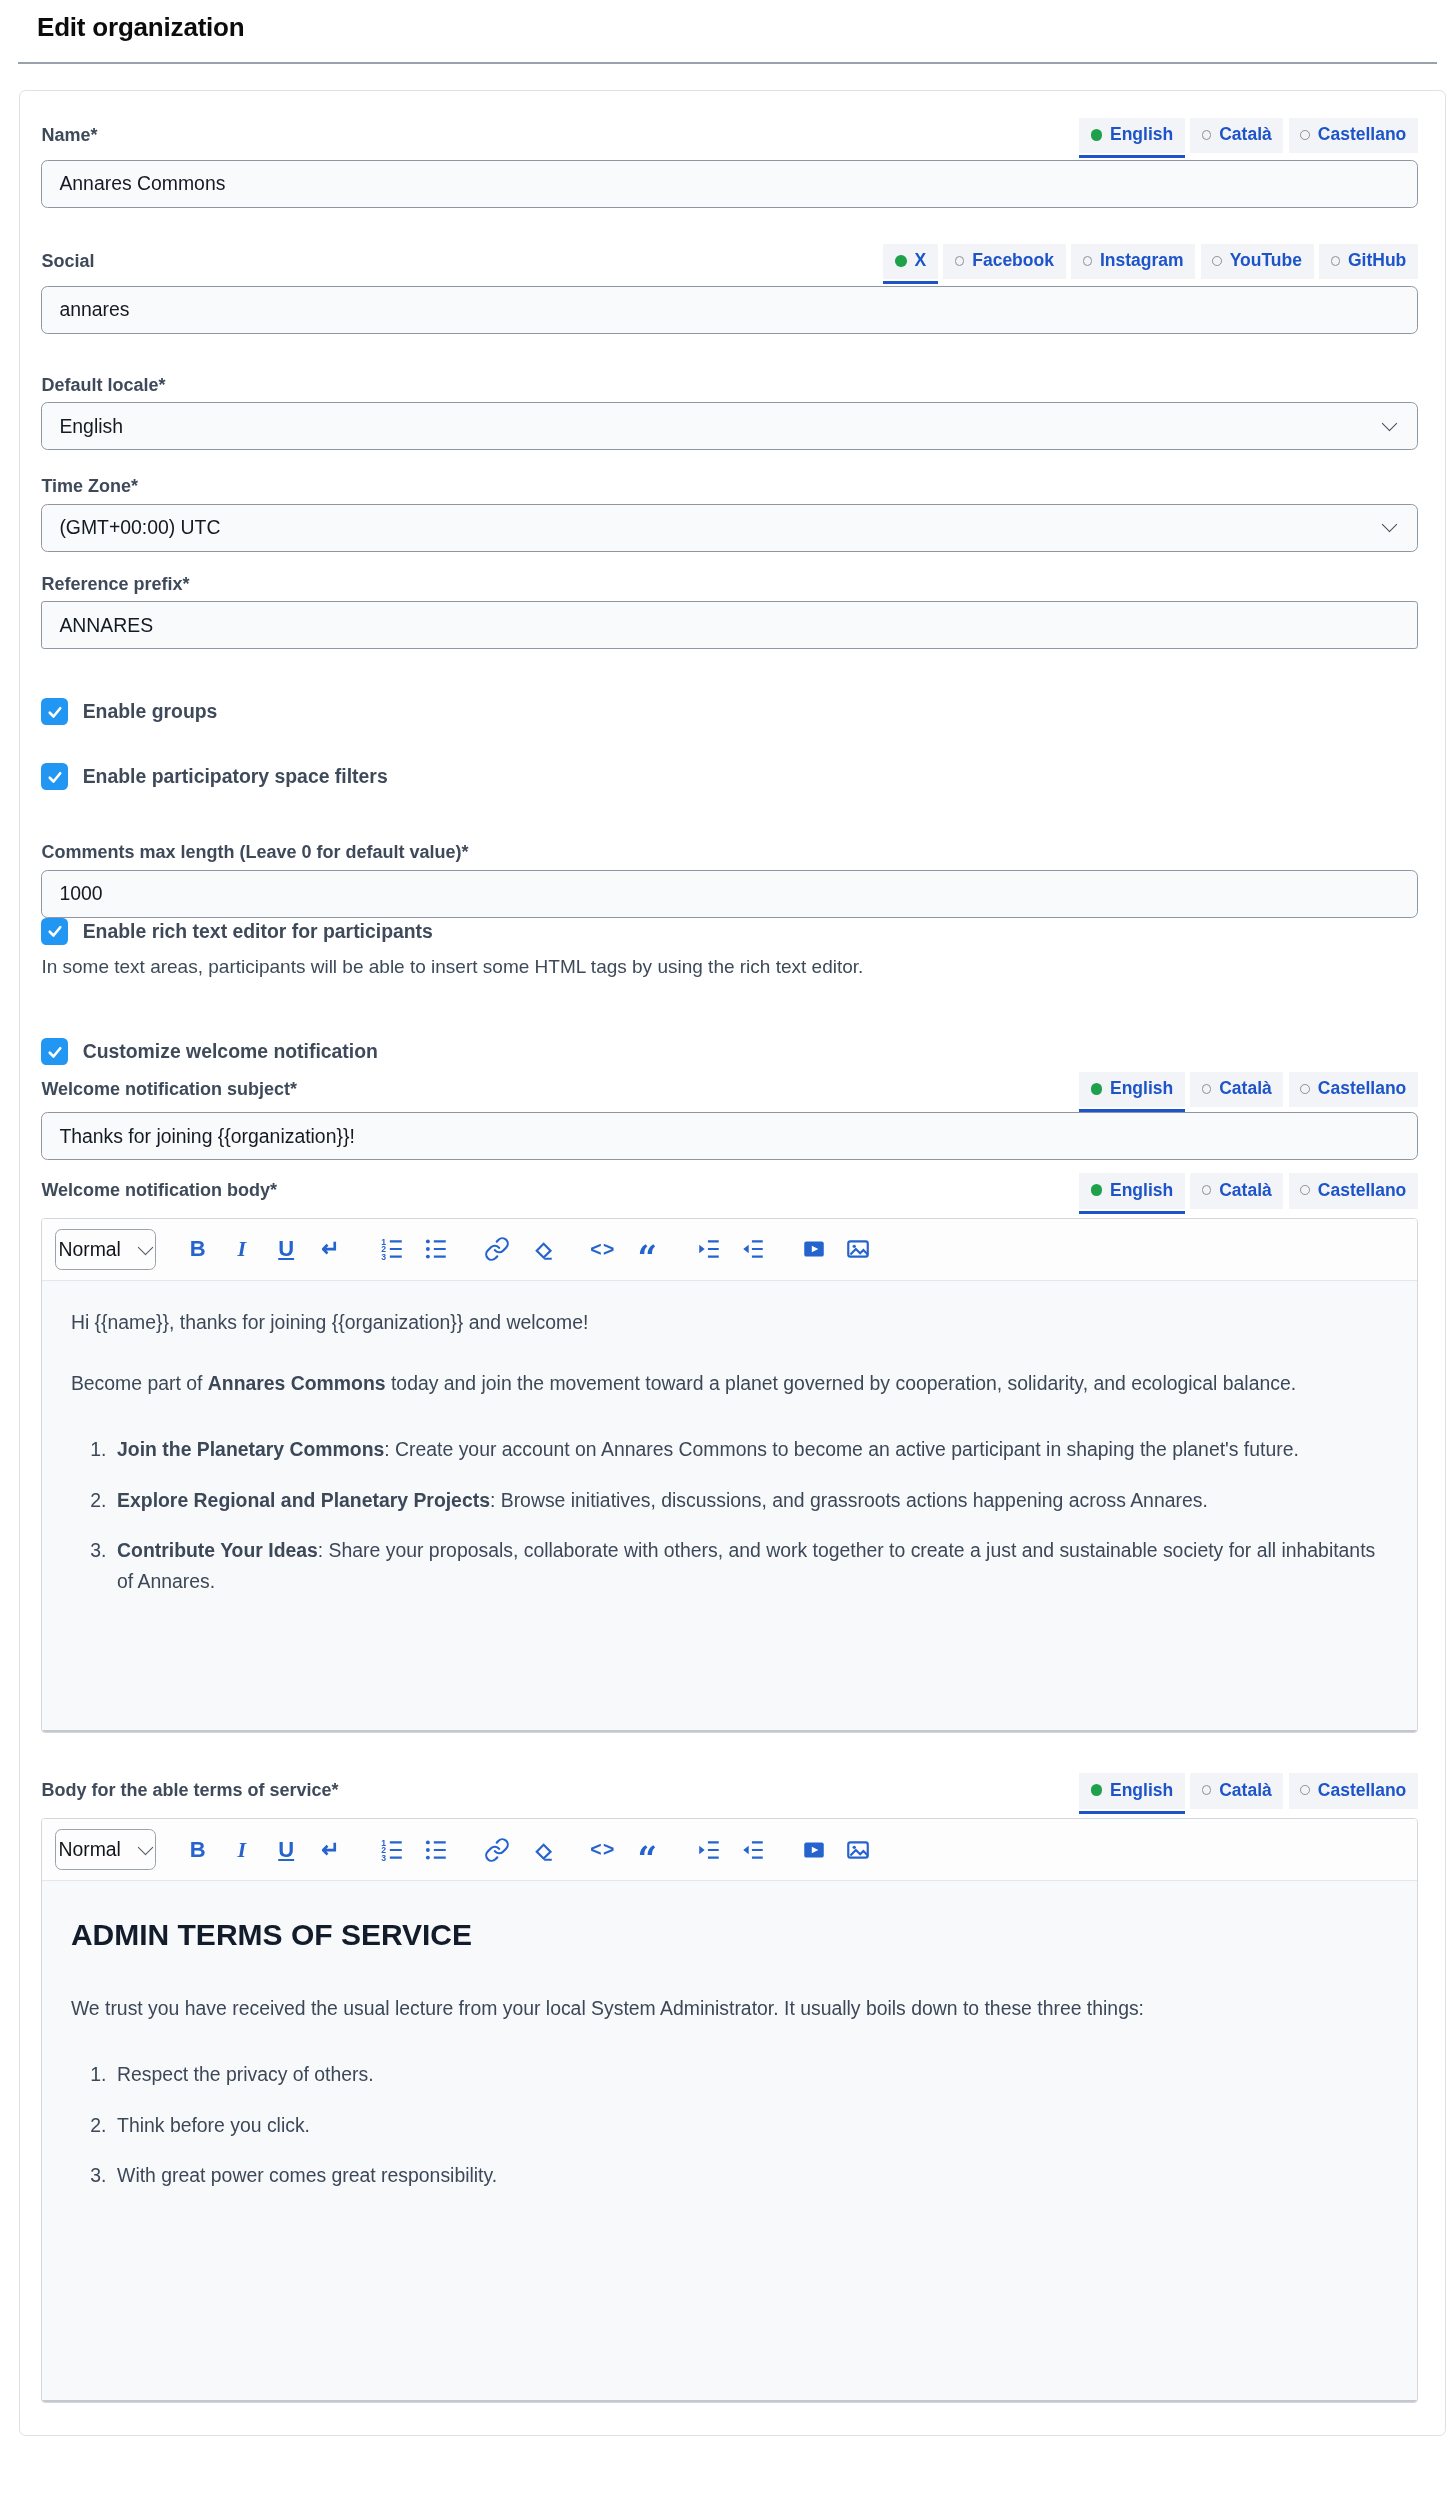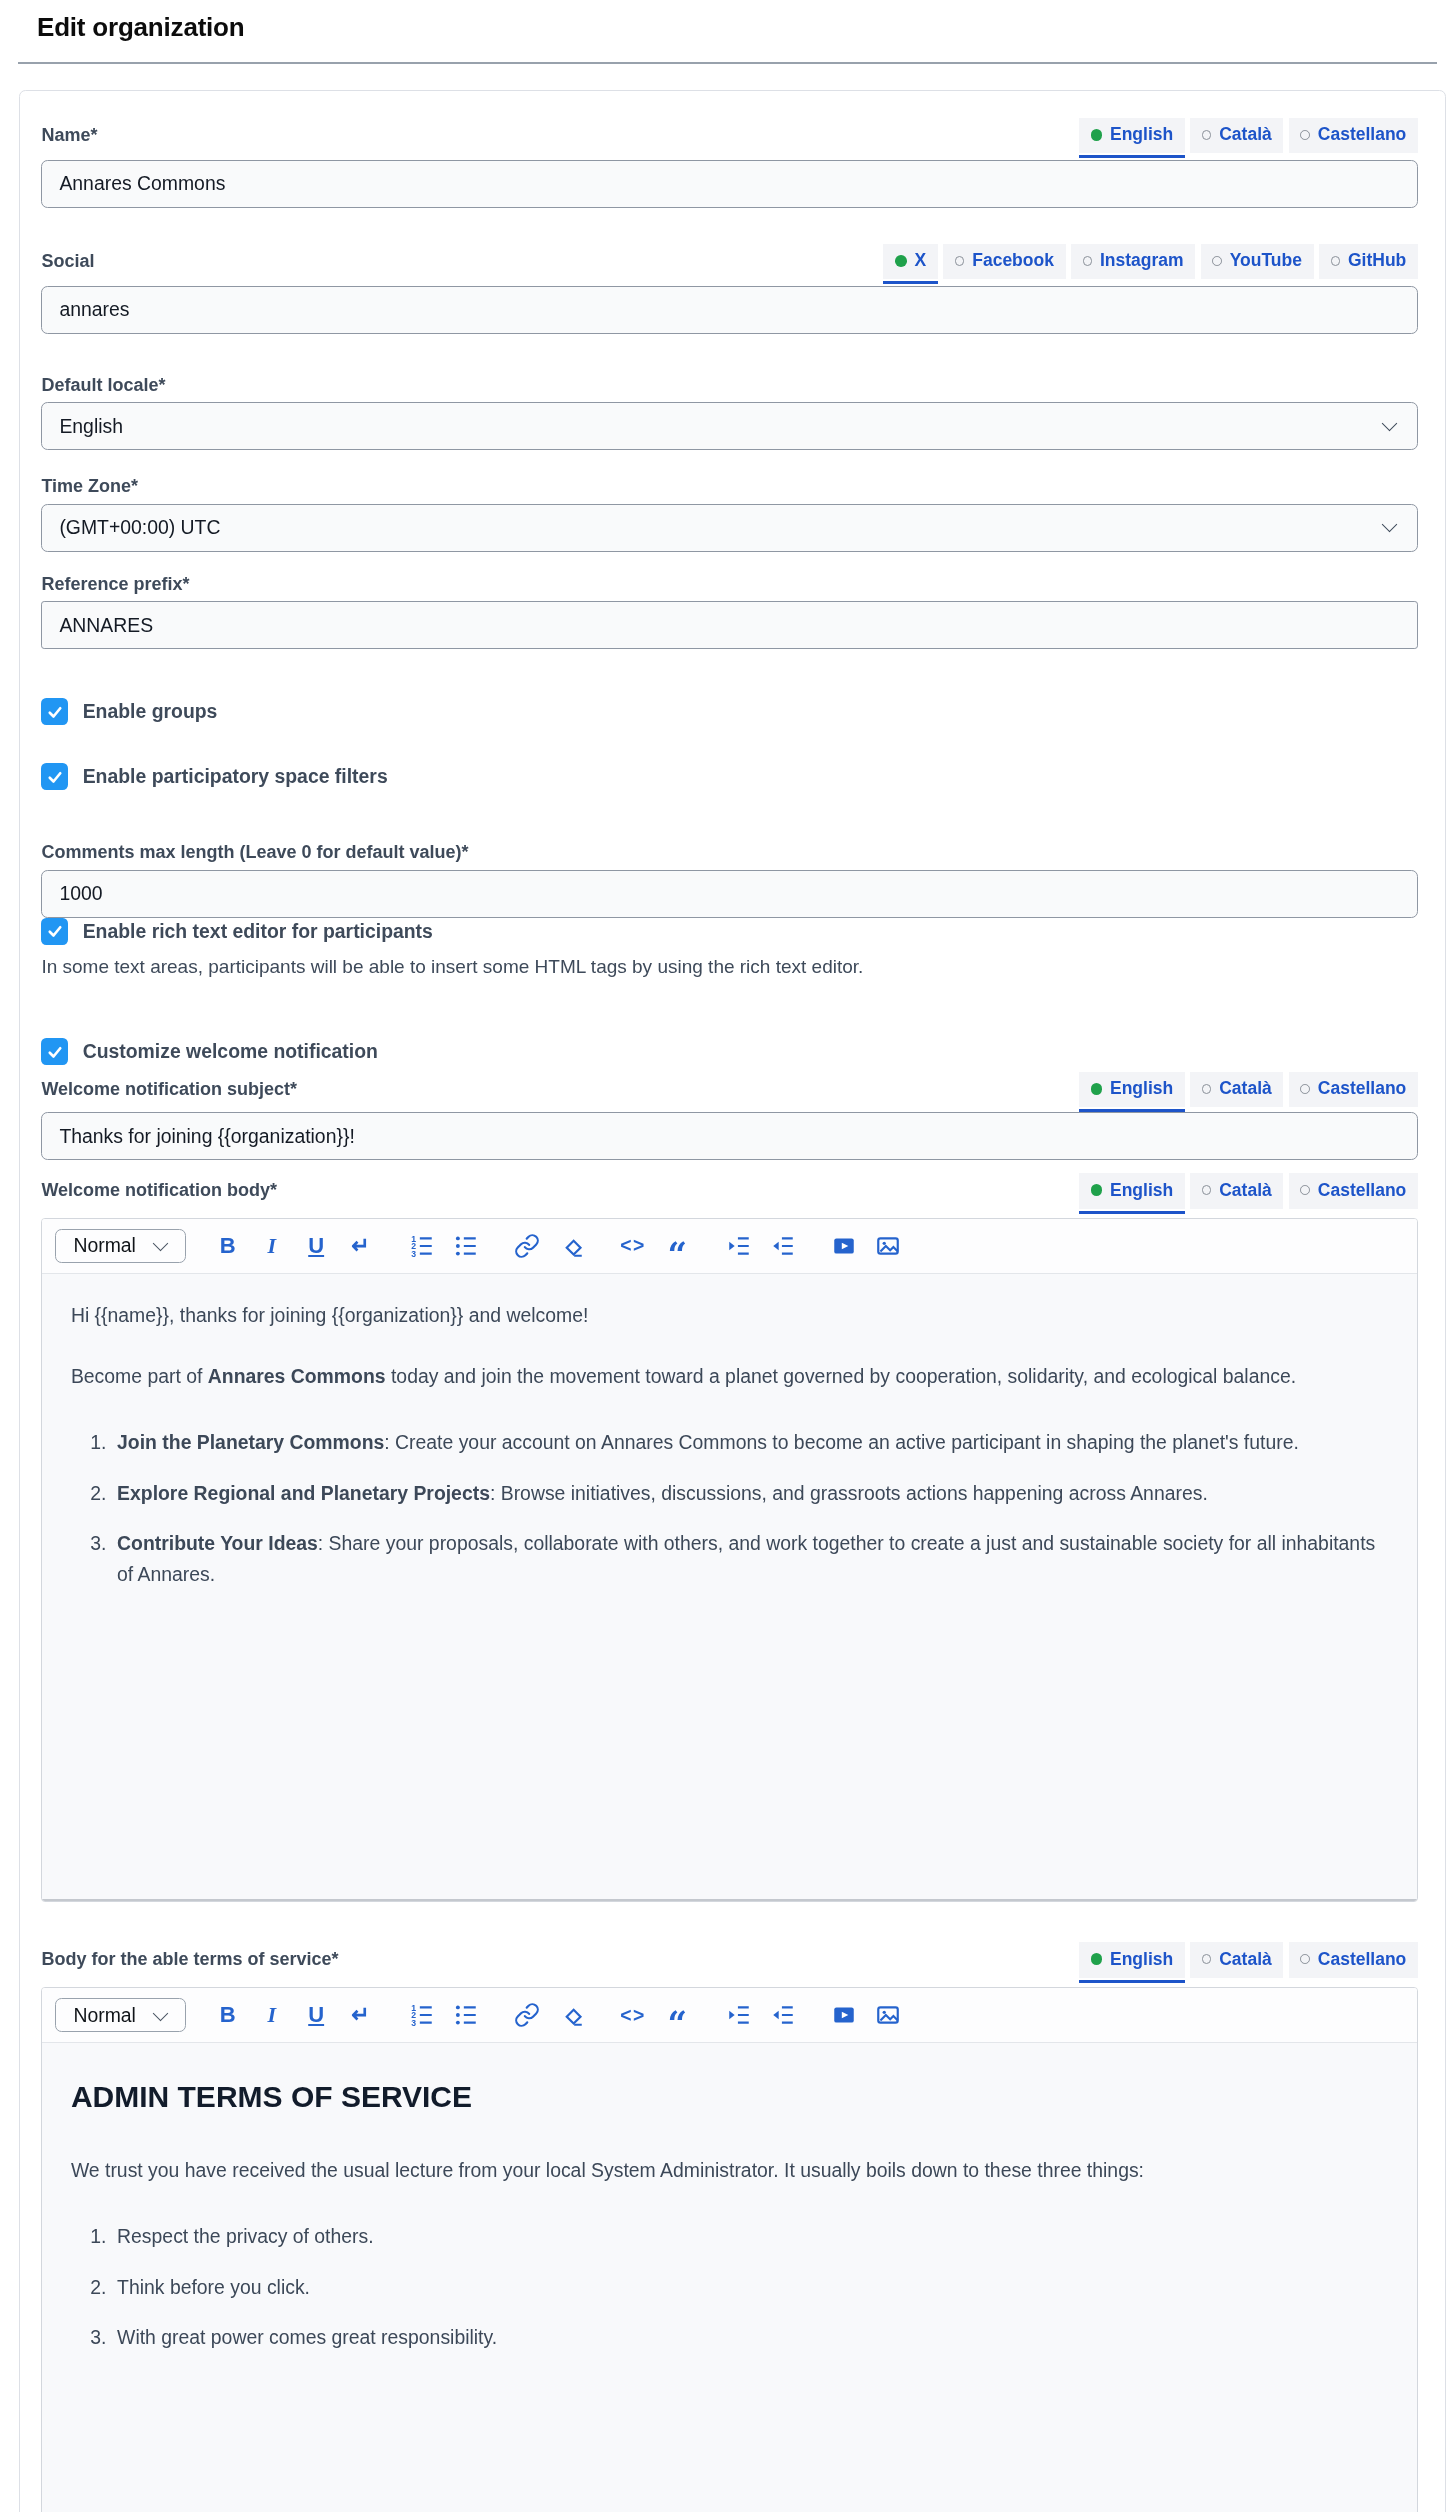--- a/index.html
+++ b/index.html
@@ -60,21 +60,21 @@
   }
   .checkbox-label { font-size:19.4px; font-weight:700; color:#3e4a5a; }
   .help-text { font-size:19px; font-weight:400; color:#3e4a5a; }
 
   
   .editor { border:1.3px solid #d3d7dd; border-radius:3.9px; overflow:hidden; }
   .editor-toolbar { display:flex; align-items:center; background:#fdfdfe; padding:10.4px 13px; }
   .style-btn {
     display:flex; align-items:center; gap:19.4px;
     border:1.3px solid #99a2ad; border-radius:6.5px; background:#fdfdfe;
-    height:34px; padding:0 17px; font-size:19.4px; color:#101418; cursor:pointer;
+    height:41px; padding:0 2px; font-size:19.4px; color:#101418; cursor:pointer;
   }
   .style-btn .chevron { border-color:#4a5563; margin:-3.9px 1.3px 0 0; }
   .tools { display:flex; align-items:center; margin-left:27px; }
   .tool {
     width:30px; height:32px; display:flex; align-items:center; justify-content:center;
     color:#2563cd; font-size:22px; font-weight:700; cursor:pointer; margin-right:14.3px;
     font-family:"Liberation Sans", sans-serif;
   }
   .tool svg { width:26px; height:26px; }
   .tool.gap { margin-left:17px; }
@@ -83,21 +83,21 @@
   .tool .quote { font-family:"DejaVu Serif", serif; font-size:34px; line-height:13px; padding-top:17px; }
   .tool .code { letter-spacing:1.3px; font-size:19.4px; font-weight:700; }
 
   .editor-content {
     background:#f8f9fb; border-top:1.3px solid #e3e6ea; border-bottom:2.6px solid #c4c8ce;
     padding:26px 28.5px; font-size:19.4px; line-height:1.6; color:#3c4858;
   }
   .editor-content p { margin:0 0 30px 0; }
   .editor-content ol { margin:35px 0 0 0; padding-left:41px; }
   .editor-content li { margin-bottom:19.4px; padding-left:5.2px; }
-  .content-welcome { height:628px; }
+  .content-welcome { height:452px; }
   .content-admin { height:522px; }
   .admin-heading { font-size:30px; font-weight:800; color:#121c2b; margin:3.9px 0 34px 0; }
 
   
   .mb8{margin-bottom:5.2px;} .mb10{margin-bottom:6.5px;} .mb14{margin-bottom:9px;}
   .mb18{margin-bottom:11.7px;} .mb26{margin-bottom:17px;} .mb34{margin-bottom:22px;}
   .mb40{margin-bottom:26px;} .mb56{margin-bottom:36px;} .mb58{margin-bottom:38px;}
   .mb60{margin-bottom:39px;} .mb62{margin-bottom:40px;} .mb64{margin-bottom:41px;}
   .mb70{} .mb76{margin-bottom:49px;} .mb80{margin-bottom:52px;}
   .mb92{margin-bottom:60px;} .mt20{margin-top:13px;}

